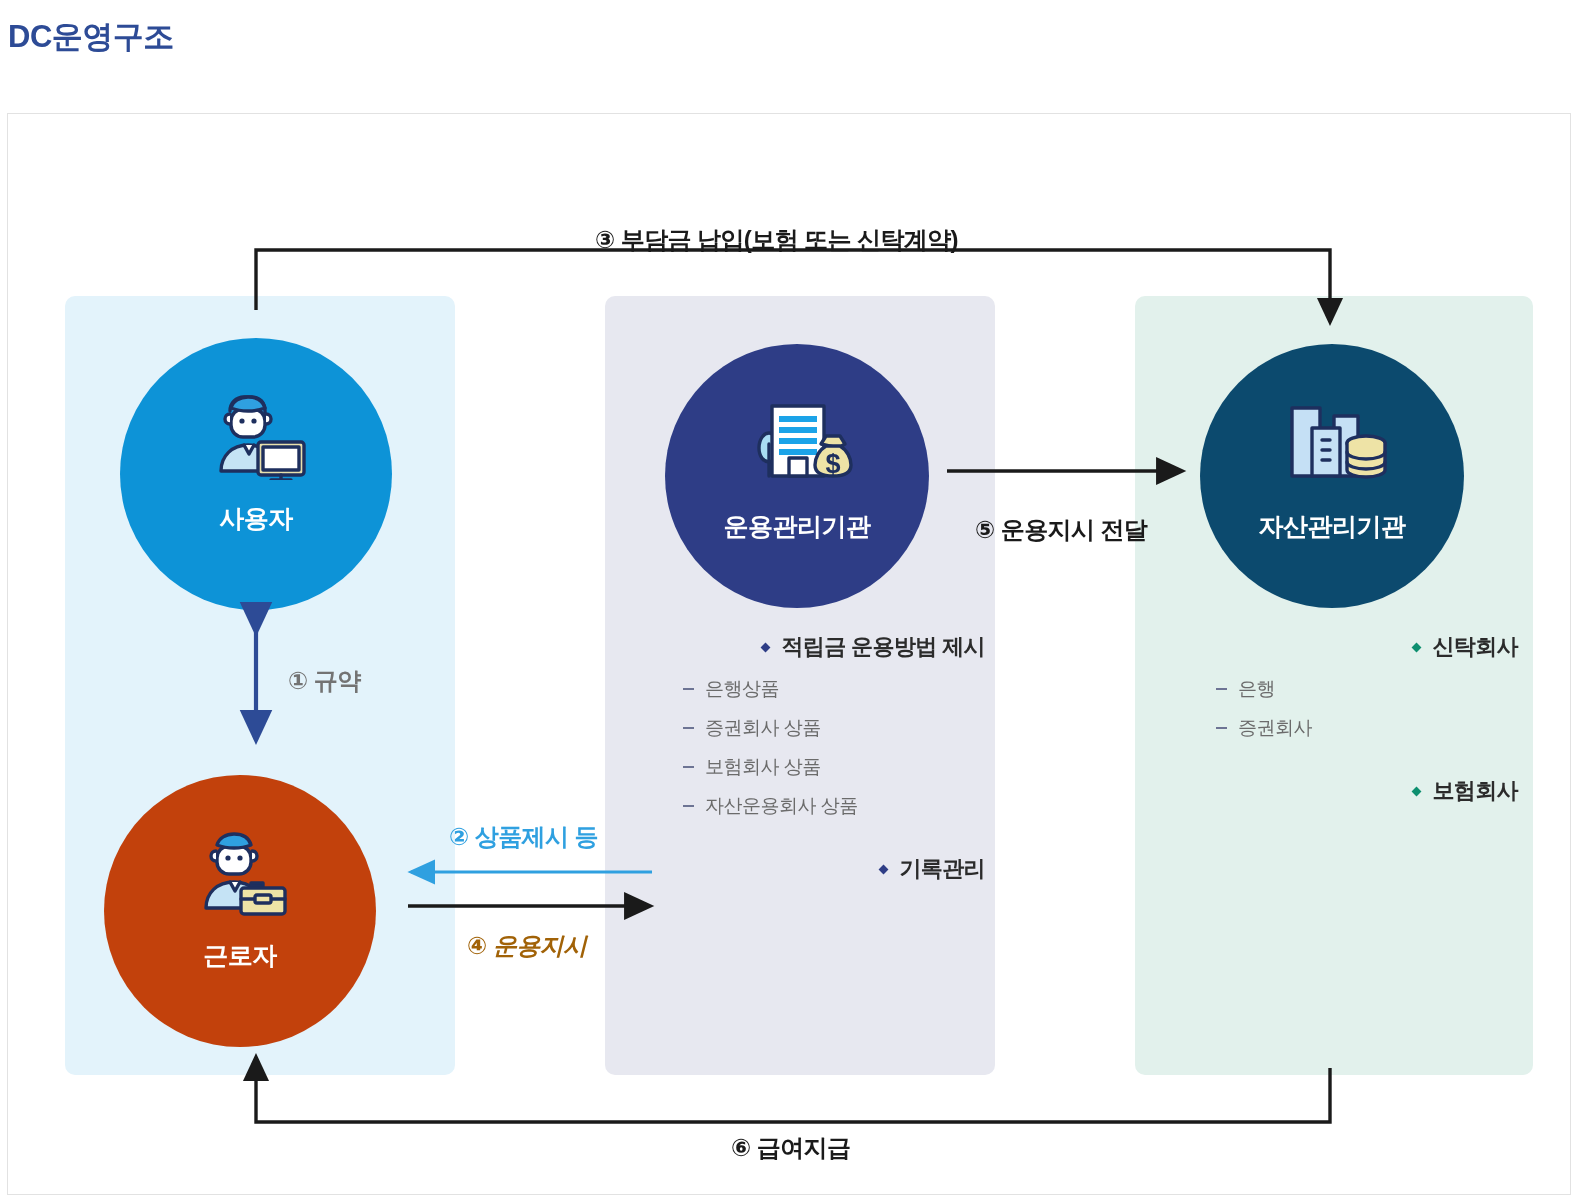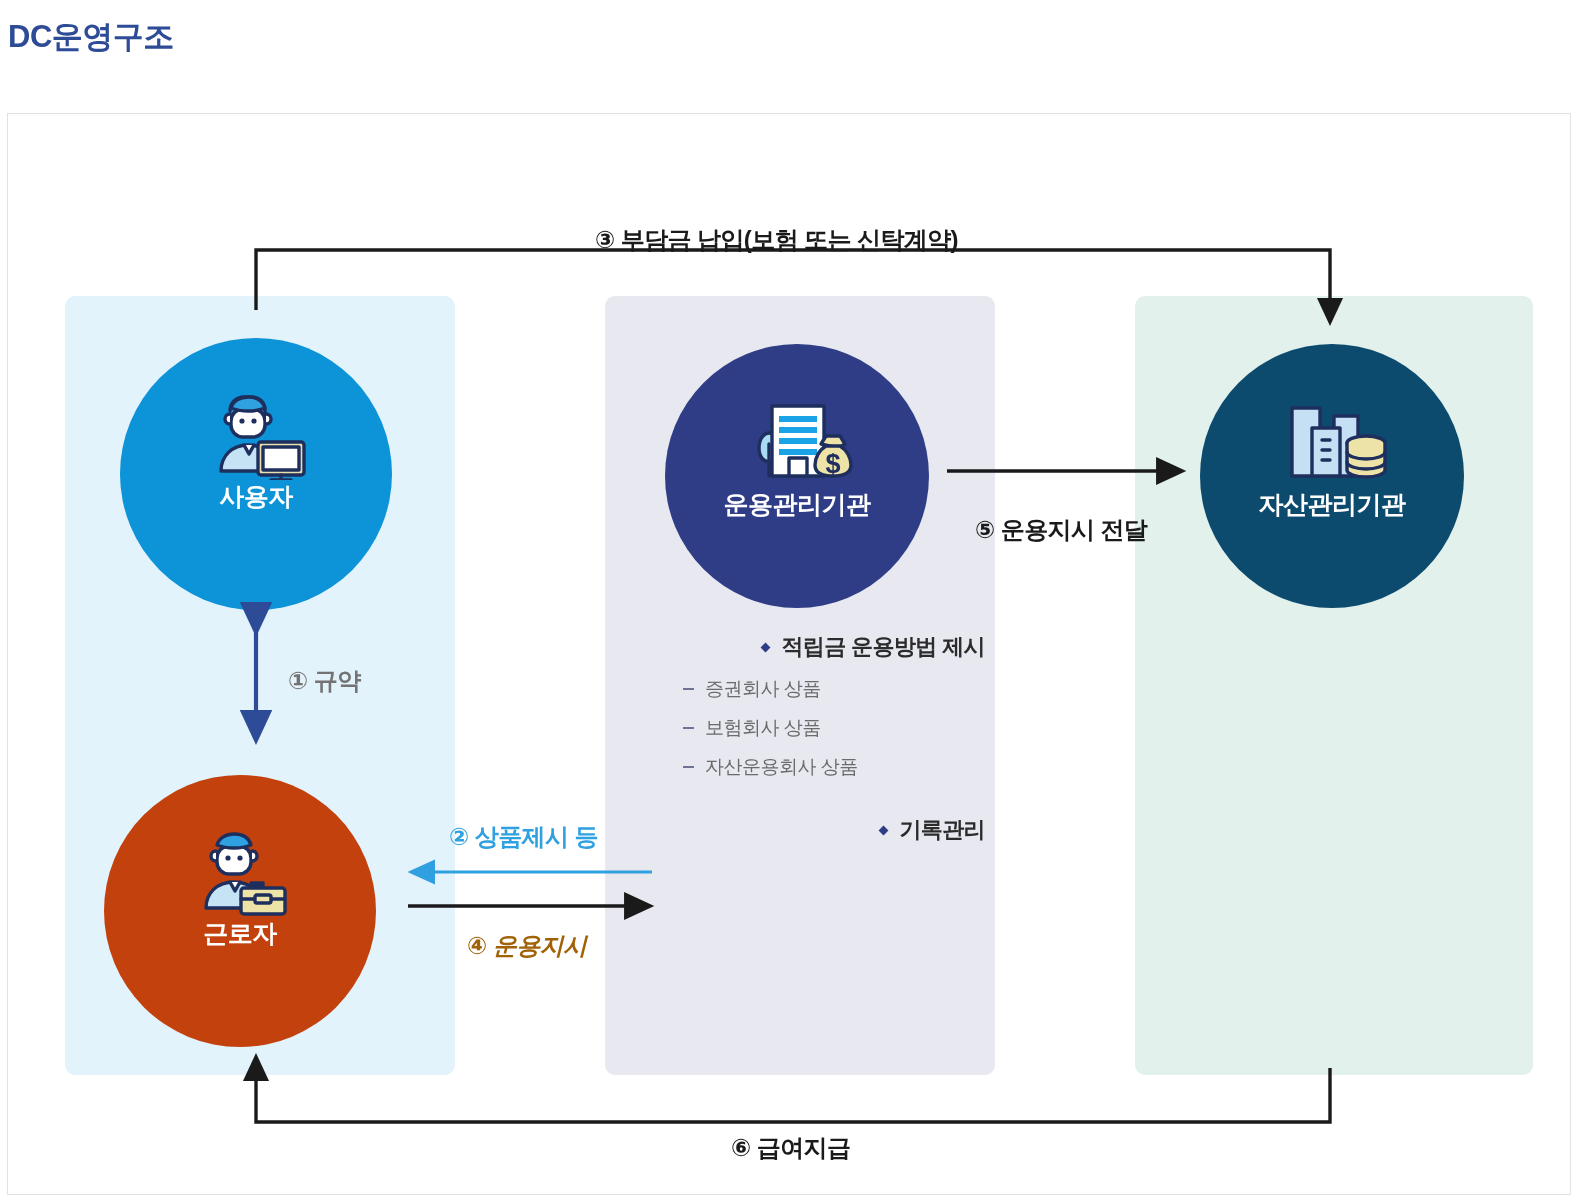--- a/index.html
+++ b/index.html
@@ -112,21 +112,21 @@
   }
   .node-icon {
     margin-top: 52px;
     width: 112px;
     height: 92px;
     display: block;
   }
   .circle-worker .node-icon,
   .circle-user .node-icon { margin-top: 50px; }
   .node-label {
-    margin-top: 0;
+    margin-top: 22px;
     color: #ffffff;
     font-size: 25px;
     font-weight: bold;
     letter-spacing: -0.5px;
     white-space: nowrap;
   }
 
   
   .bullet-list {
     position: absolute;
@@ -310,37 +310,60 @@
     <div class="node-label">자산관리기관</div>
   </div>
 
   <div class="bullet-list list-operator">
     <div class="bullet-main">
       <span class="dot"></span>
       <span class="txt">적립금 운용방법 제시</span>
     </div>
     <div class="bullet-sub">
       <span class="dash"></span>
+      <span class="txt">은행상품</span>
+    </div>
+    <div class="bullet-sub">
+      <span class="dash"></span>
       <span class="txt">증권회사 상품</span>
     </div>
     <div class="bullet-sub">
       <span class="dash"></span>
       <span class="txt">보험회사 상품</span>
     </div>
     <div class="bullet-sub">
       <span class="dash"></span>
       <span class="txt">자산운용회사 상품</span>
     </div>
     <div class="spacer-gap"></div>
     <div class="bullet-main">
       <span class="dot"></span>
       <span class="txt">기록관리</span>
     </div>
   </div>
 
+  <div class="bullet-list list-asset">
+    <div class="bullet-main">
+      <span class="dot"></span>
+      <span class="txt">신탁회사</span>
+    </div>
+    <div class="bullet-sub">
+      <span class="dash"></span>
+      <span class="txt">은행</span>
+    </div>
+    <div class="bullet-sub">
+      <span class="dash"></span>
+      <span class="txt">증권회사</span>
+    </div>
+    <div class="spacer-gap"></div>
+    <div class="bullet-main">
+      <span class="dot"></span>
+      <span class="txt">보험회사</span>
+    </div>
+  </div>
 
   <svg class="arrow-layer" viewBox="0 0 1579 1203">
     <defs>
       <marker id="ah-black" markerWidth="9" markerHeight="9" refX="7.2" refY="4.5" orient="auto">
         <path d="M0,0.6 L8.4,4.5 L0,8.4 z" fill="#1a1a1a"></path>
       </marker>
       <marker id="ah-navy" markerWidth="9" markerHeight="9" refX="7.2" refY="4.5" orient="auto">
         <path d="M0,0.6 L8.4,4.5 L0,8.4 z" fill="#2d4b96"></path>
       </marker>
       <marker id="ah-blue" markerWidth="10" markerHeight="10" refX="8" refY="5" orient="auto">

